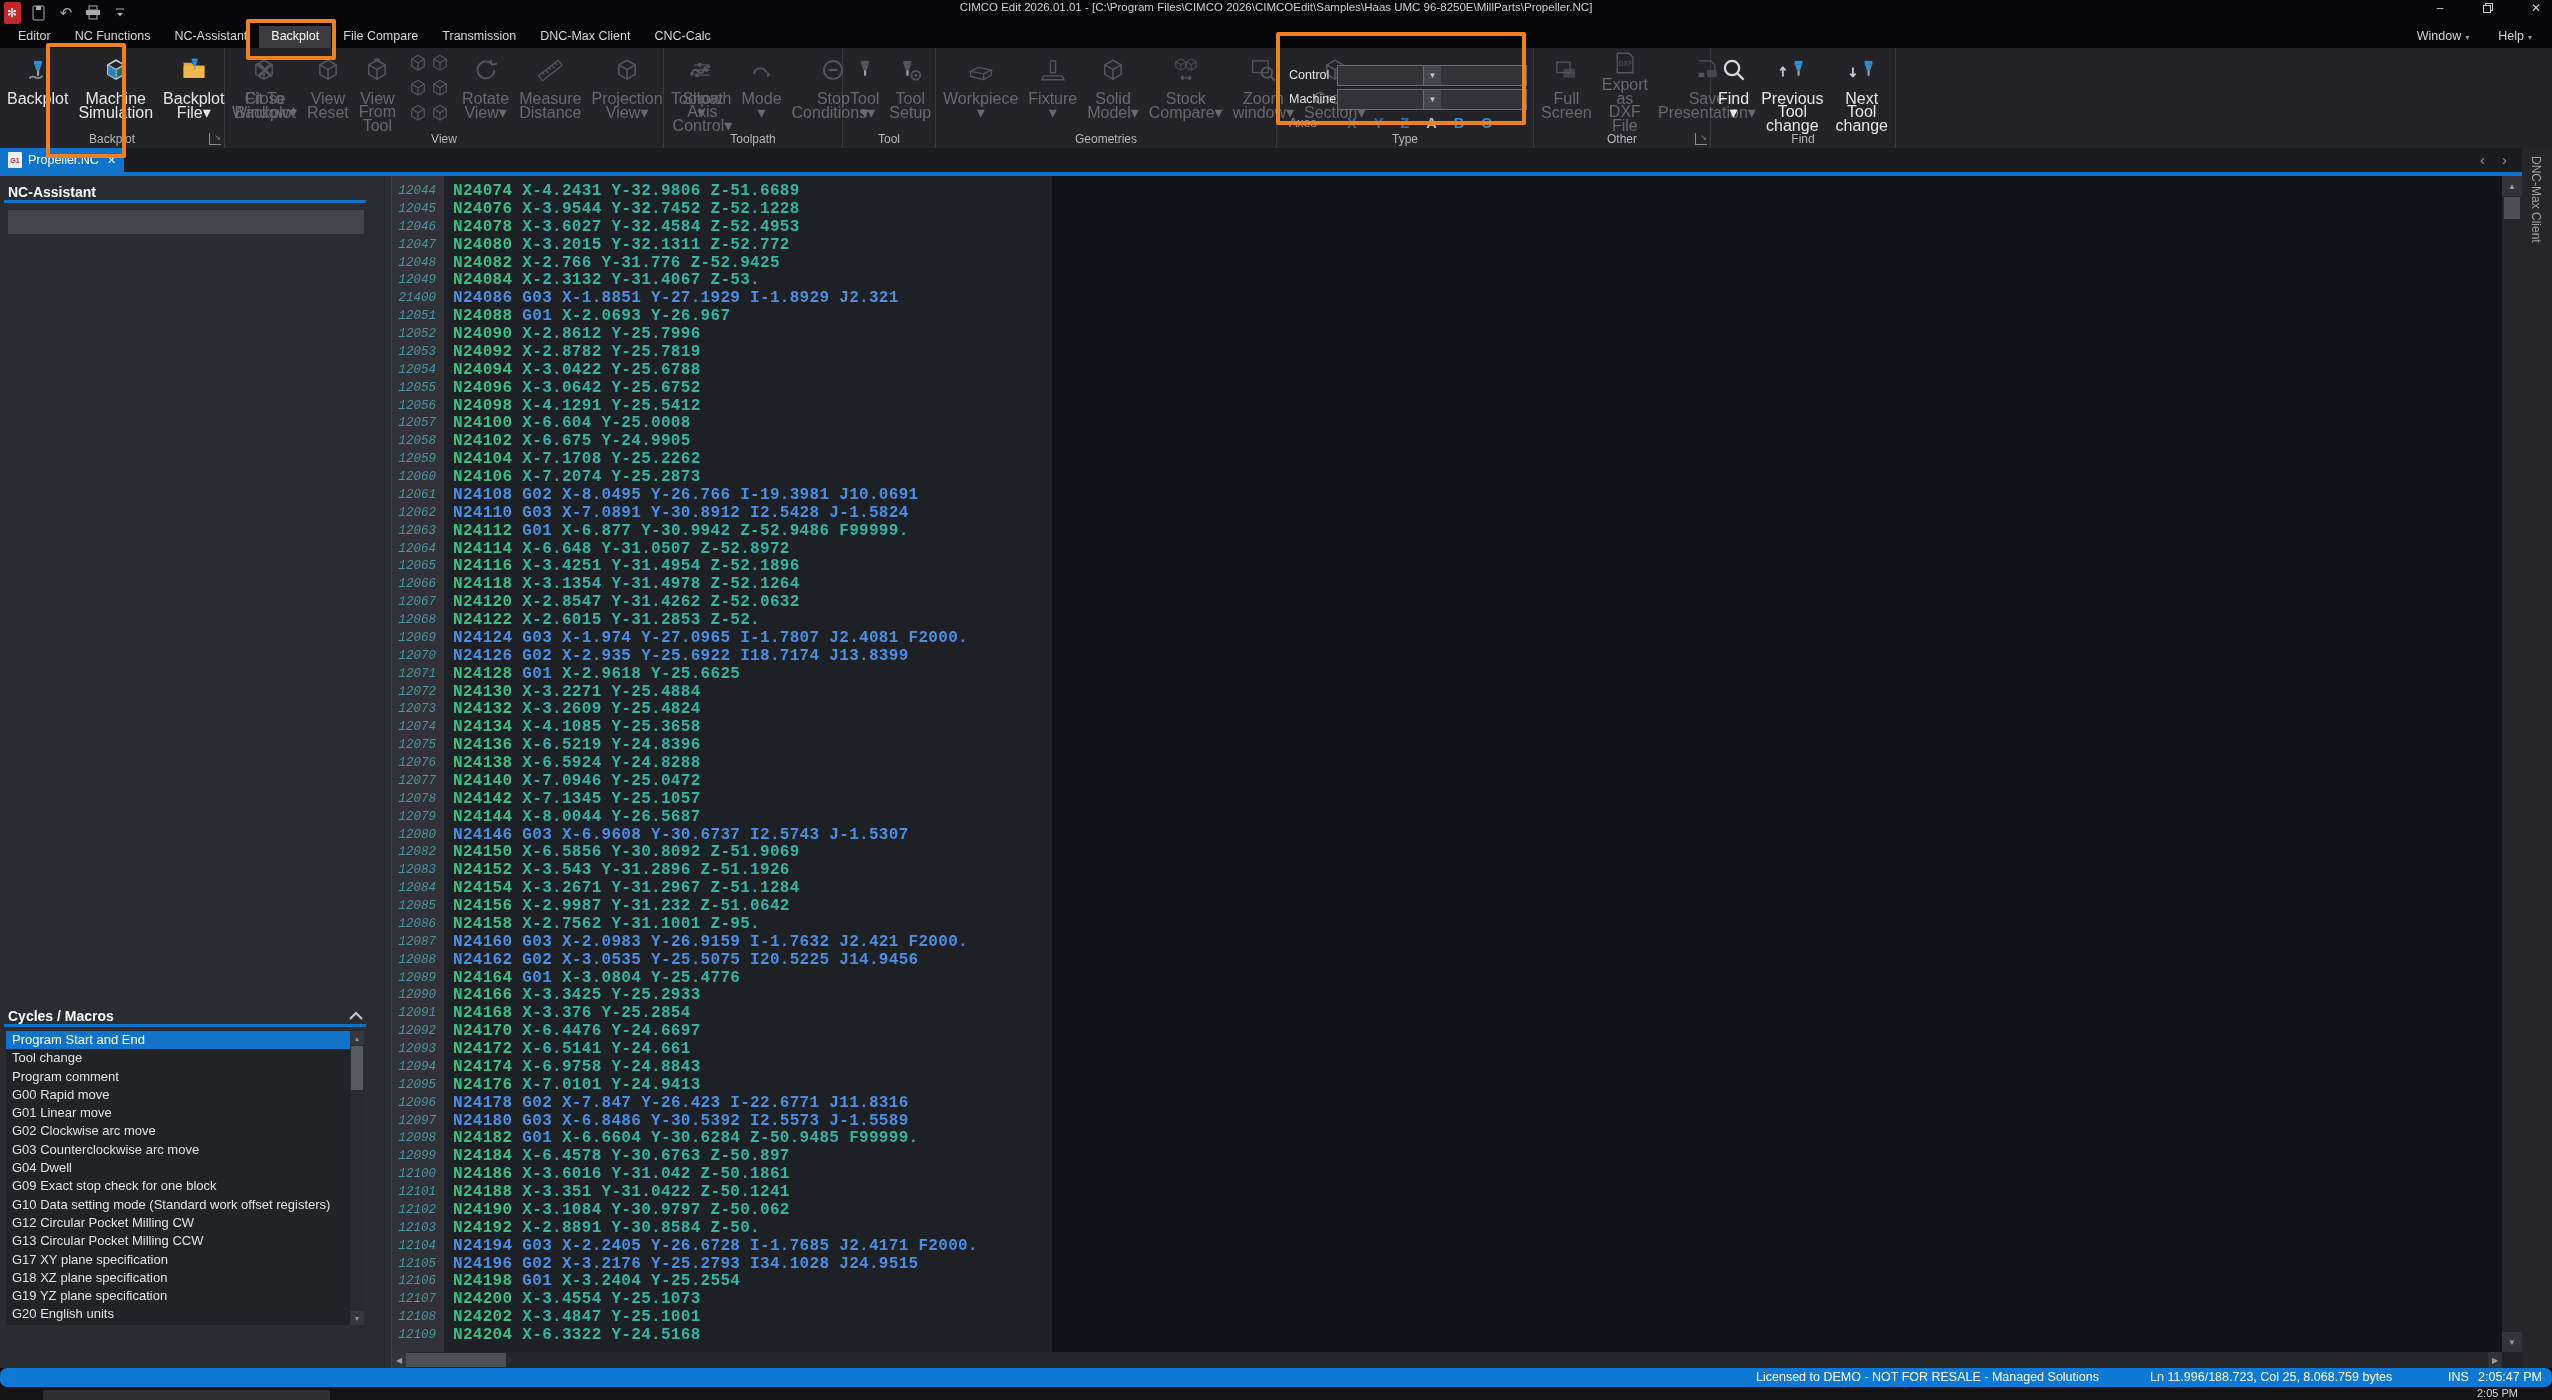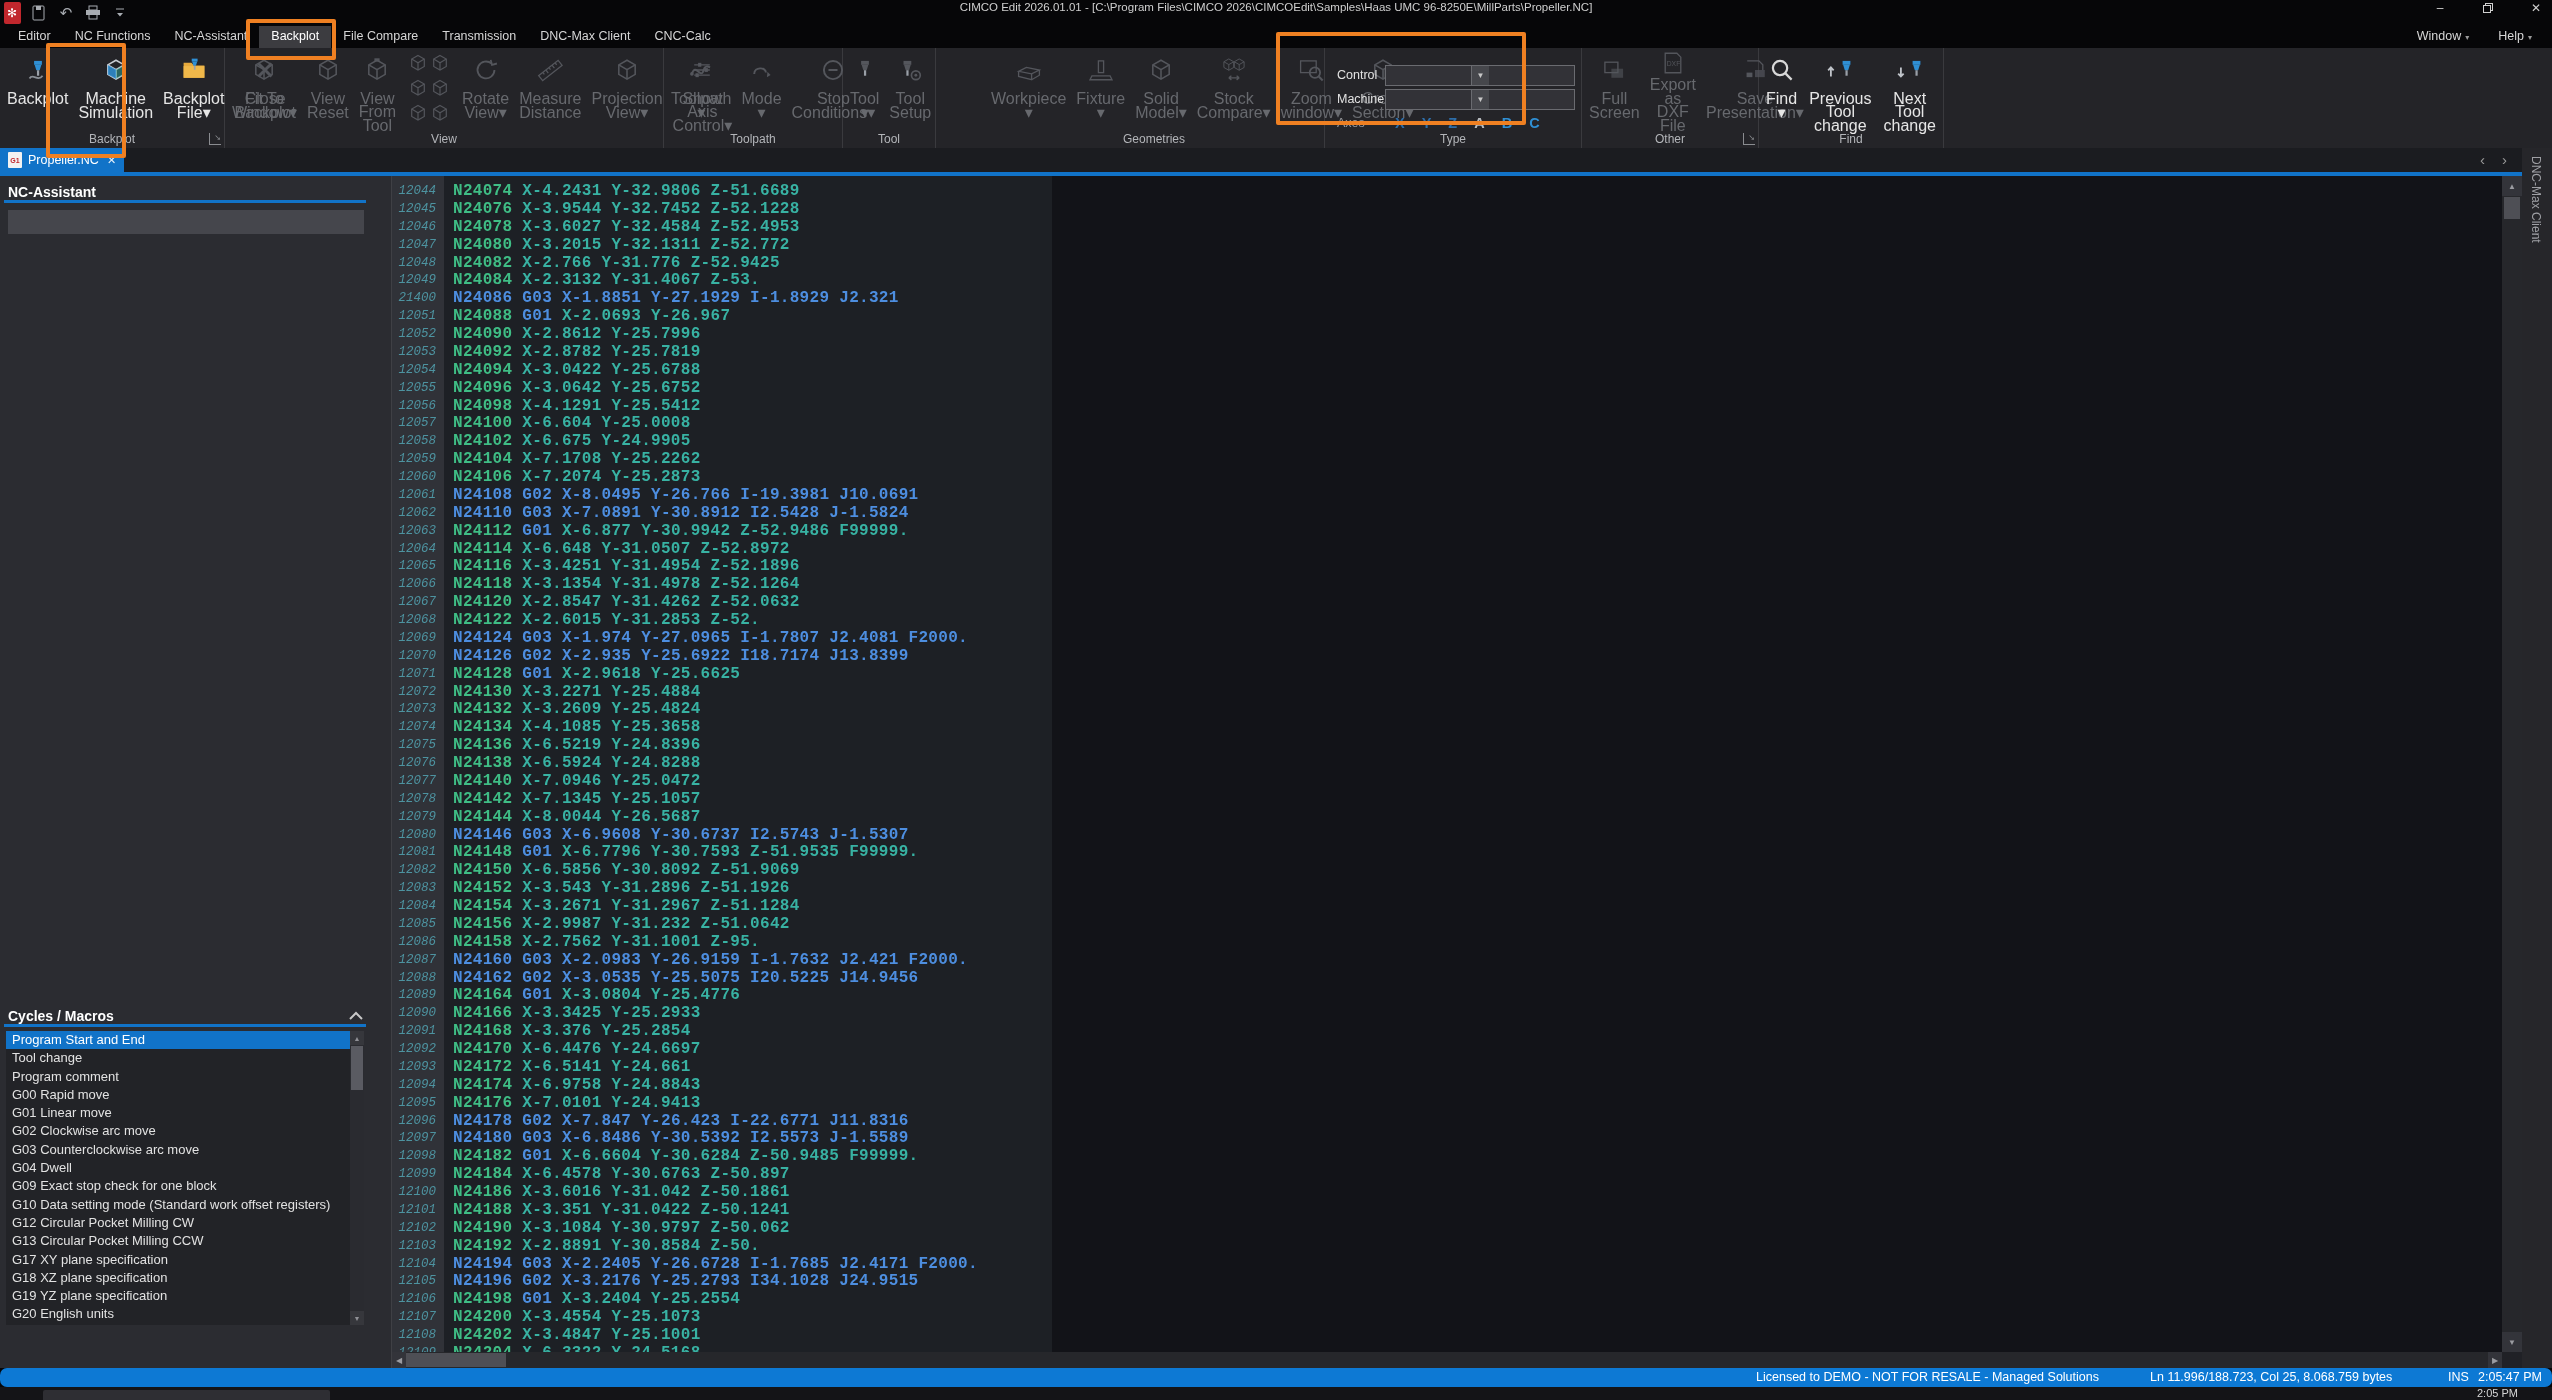--- a/index.html
+++ b/index.html
@@ -20,21 +20,21 @@
   .menu-item.active{background:#3c3c40;color:#fff;}
   .menubar-right{position:absolute;right:8px;top:0;display:flex;gap:5px;height:22px;}
   .menu-item .dd{font-size:8px;color:#9a9a9a;margin-left:4px;}
   
   .ribbon{position:absolute;left:0;top:48px;width:2552px;height:100px;background:#242428;display:flex;border-bottom:1px solid #121214;}
   .ribbon-group{position:relative;height:100px;border-right:1px solid #3a3a3e;flex:none;}
   .ribbon-group:nth-of-type(1){width:224px;}
   .ribbon-group:nth-of-type(2){width:438px;}
   .ribbon-group:nth-of-type(3){width:178px;}
   .ribbon-group:nth-of-type(4){width:92px;}
-  .ribbon-group:nth-of-type(5){width:340px;margin-left:48px;}
+  .ribbon-group:nth-of-type(5){width:340px;}
   .ribbon-group:nth-of-type(6){width:256px;}
   .ribbon-group:nth-of-type(7){width:176px;}
   .ribbon-group:nth-of-type(8){width:184px;}
   .rg-buttons{display:flex;height:84px;align-items:stretch;justify-content:flex-start;padding:0 2px;}
   .rbtn{display:flex;flex-direction:column;align-items:center;padding:0 5px;flex:1 1 auto;}
   .ricon-box{height:44px;display:flex;align-items:center;justify-content:center;}
   .rbtn.nolabel .ricon-box{height:82px;}
   .rlabel{font-size:16px;line-height:13.5px;text-align:center;white-space:pre-line;color:#e6e6e6;}
   .rbtn.off .rlabel{color:#67696e;}
   .rg-label{position:absolute;left:0;right:0;bottom:2px;text-align:center;font-size:12px;color:#b3b5b9;}
@@ -738,21 +738,20 @@
         <div class="code-line"><span class="ln">12071</span><span class="lt"><span class="tk-n">N24128</span><span> </span><span class="tk-g">G01</span><span> </span><span class="tk-xyz">X-2.9618</span><span> </span><span class="tk-xyz">Y-25.6625</span></span></div>
         <div class="code-line"><span class="ln">12072</span><span class="lt"><span class="tk-n">N24130</span><span> </span><span class="tk-xyz">X-3.2271</span><span> </span><span class="tk-xyz">Y-25.4884</span></span></div>
         <div class="code-line"><span class="ln">12073</span><span class="lt"><span class="tk-n">N24132</span><span> </span><span class="tk-xyz">X-3.2609</span><span> </span><span class="tk-xyz">Y-25.4824</span></span></div>
         <div class="code-line"><span class="ln">12074</span><span class="lt"><span class="tk-n">N24134</span><span> </span><span class="tk-xyz">X-4.1085</span><span> </span><span class="tk-xyz">Y-25.3658</span></span></div>
         <div class="code-line"><span class="ln">12075</span><span class="lt"><span class="tk-n">N24136</span><span> </span><span class="tk-xyz">X-6.5219</span><span> </span><span class="tk-xyz">Y-24.8396</span></span></div>
         <div class="code-line"><span class="ln">12076</span><span class="lt"><span class="tk-n">N24138</span><span> </span><span class="tk-xyz">X-6.5924</span><span> </span><span class="tk-xyz">Y-24.8288</span></span></div>
         <div class="code-line"><span class="ln">12077</span><span class="lt"><span class="tk-n">N24140</span><span> </span><span class="tk-xyz">X-7.0946</span><span> </span><span class="tk-xyz">Y-25.0472</span></span></div>
         <div class="code-line"><span class="ln">12078</span><span class="lt"><span class="tk-n">N24142</span><span> </span><span class="tk-xyz">X-7.1345</span><span> </span><span class="tk-xyz">Y-25.1057</span></span></div>
         <div class="code-line"><span class="ln">12079</span><span class="lt"><span class="tk-n">N24144</span><span> </span><span class="tk-xyz">X-8.0044</span><span> </span><span class="tk-xyz">Y-26.5687</span></span></div>
         <div class="code-line"><span class="ln">12080</span><span class="lt"><span class="tk-arc">N24146</span><span> </span><span class="tk-arc">G03</span><span> </span><span class="tk-arc">X-6.9608</span><span> </span><span class="tk-arc">Y-30.6737</span><span> </span><span class="tk-arc">I2.5743</span><span> </span><span class="tk-arc">J-1.5307</span></span></div>
-        <div class="code-line"><span class="ln">12081</span><span class="lt"><span class="tk-n">N24148</span><span> </span><span class="tk-g">G01</span><span> </span><span class="tk-xyz">X-6.7796</span><span> </span><span class="tk-xyz">Y-30.7593</span><span> </span><span class="tk-xyz">Z-51.9535</span><span> </span><span class="tk-xyz">F99999.</span></span></div>
         <div class="code-line"><span class="ln">12082</span><span class="lt"><span class="tk-n">N24150</span><span> </span><span class="tk-xyz">X-6.5856</span><span> </span><span class="tk-xyz">Y-30.8092</span><span> </span><span class="tk-xyz">Z-51.9069</span></span></div>
         <div class="code-line"><span class="ln">12083</span><span class="lt"><span class="tk-n">N24152</span><span> </span><span class="tk-xyz">X-3.543</span><span> </span><span class="tk-xyz">Y-31.2896</span><span> </span><span class="tk-xyz">Z-51.1926</span></span></div>
         <div class="code-line"><span class="ln">12084</span><span class="lt"><span class="tk-n">N24154</span><span> </span><span class="tk-xyz">X-3.2671</span><span> </span><span class="tk-xyz">Y-31.2967</span><span> </span><span class="tk-xyz">Z-51.1284</span></span></div>
         <div class="code-line"><span class="ln">12085</span><span class="lt"><span class="tk-n">N24156</span><span> </span><span class="tk-xyz">X-2.9987</span><span> </span><span class="tk-xyz">Y-31.232</span><span> </span><span class="tk-xyz">Z-51.0642</span></span></div>
         <div class="code-line"><span class="ln">12086</span><span class="lt"><span class="tk-n">N24158</span><span> </span><span class="tk-xyz">X-2.7562</span><span> </span><span class="tk-xyz">Y-31.1001</span><span> </span><span class="tk-xyz">Z-95.</span></span></div>
         <div class="code-line"><span class="ln">12087</span><span class="lt"><span class="tk-arc">N24160</span><span> </span><span class="tk-arc">G03</span><span> </span><span class="tk-arc">X-2.0983</span><span> </span><span class="tk-arc">Y-26.9159</span><span> </span><span class="tk-arc">I-1.7632</span><span> </span><span class="tk-arc">J2.421</span><span> </span><span class="tk-arc">F2000.</span></span></div>
         <div class="code-line"><span class="ln">12088</span><span class="lt"><span class="tk-arc">N24162</span><span> </span><span class="tk-arc">G02</span><span> </span><span class="tk-arc">X-3.0535</span><span> </span><span class="tk-arc">Y-25.5075</span><span> </span><span class="tk-arc">I20.5225</span><span> </span><span class="tk-arc">J14.9456</span></span></div>
         <div class="code-line"><span class="ln">12089</span><span class="lt"><span class="tk-n">N24164</span><span> </span><span class="tk-g">G01</span><span> </span><span class="tk-xyz">X-3.0804</span><span> </span><span class="tk-xyz">Y-25.4776</span></span></div>
         <div class="code-line"><span class="ln">12090</span><span class="lt"><span class="tk-n">N24166</span><span> </span><span class="tk-xyz">X-3.3425</span><span> </span><span class="tk-xyz">Y-25.2933</span></span></div>
         <div class="code-line"><span class="ln">12091</span><span class="lt"><span class="tk-n">N24168</span><span> </span><span class="tk-xyz">X-3.376</span><span> </span><span class="tk-xyz">Y-25.2854</span></span></div>

